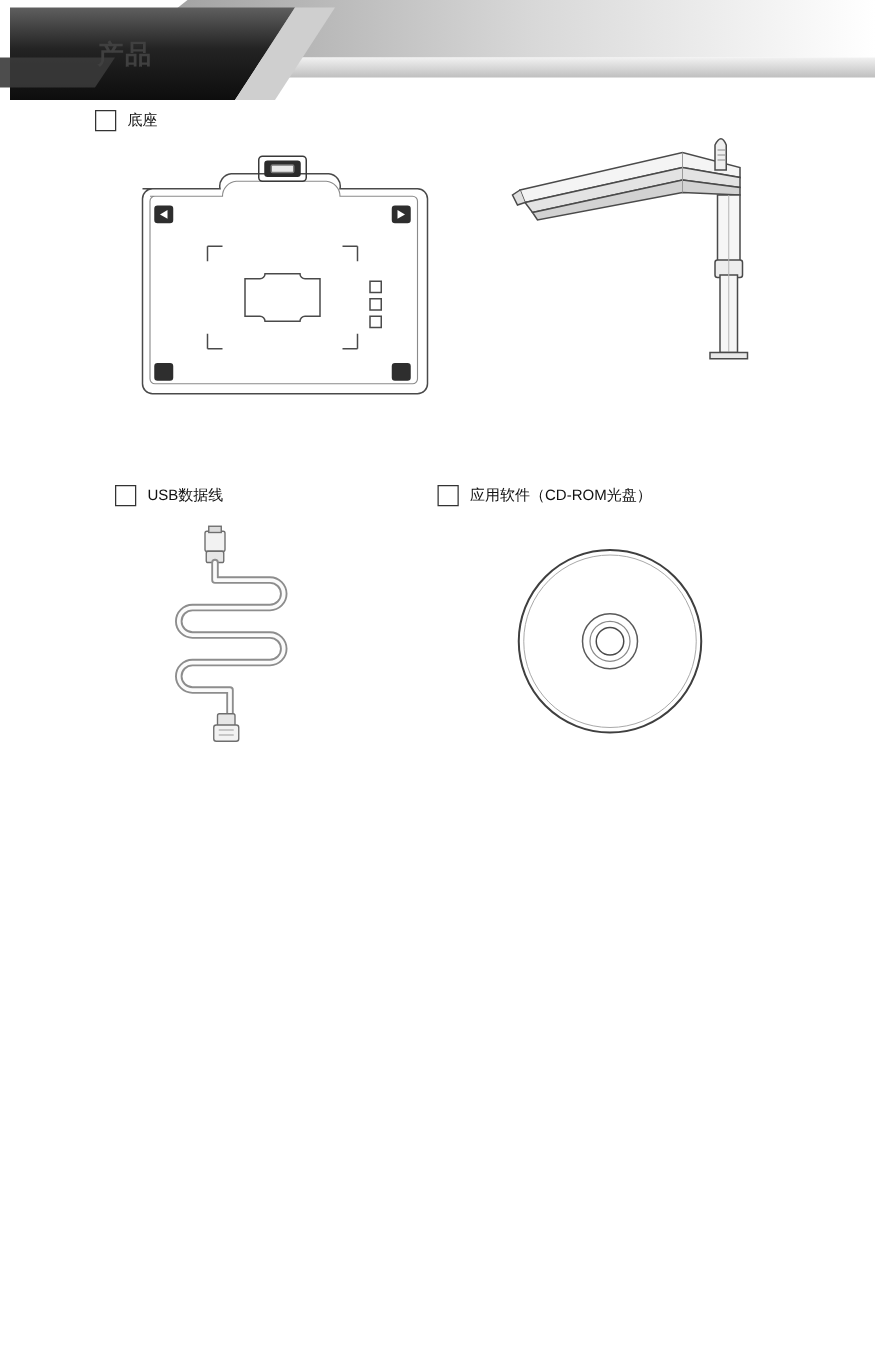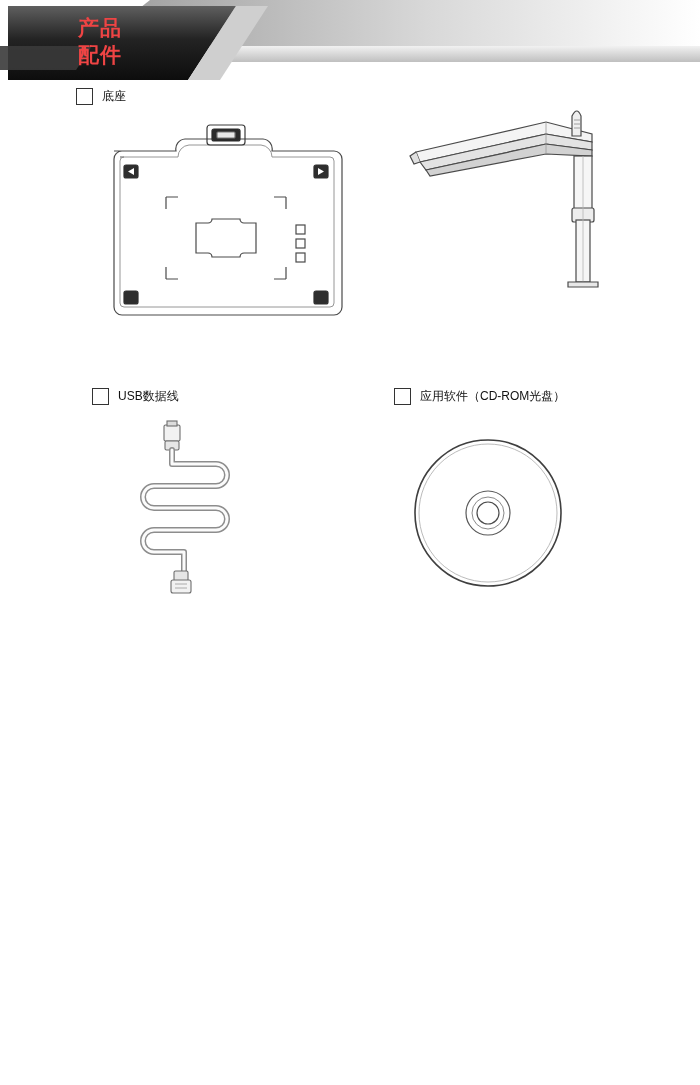--- a/index.html
+++ b/index.html
@@ -23,23 +23,23 @@
     left: 0;
     width: 700px;
     height: 88px;
   }
   .banner svg {
     display: block;
   }
   .banner-title {
     position: absolute;
     left: 78px;
-    top: 14px;
+    top: 30px;
     width: 120px;
-    color: #ef4444;
+    color: #404040;
     font-size: 21px;
     font-weight: bold;
     line-height: 27px;
     letter-spacing: 1px;
   }
   .banner-title div {
     white-space: nowrap;
   }
 
   
@@ -78,21 +78,21 @@
   }
   .art {
     position: relative;
   }
 
   
   .r1 .cell.left .label { margin-left: 76px; }
   .r1 .cell.right .label { margin-left: 30px; }
   
   .r2 .cell.left .label { margin-left: 92px; }
-  .r2 .cell.right .label { margin-left: 44px; }
+  .r2 .cell.right .label { }
   
   .r3 .cell.left .label { margin-left: 104px; }
   .r3 .cell.right .label { margin-left: 44px; }
 
   .paper {
     border: 1.2px solid #6f6f6f;
     background: #ffffff;
   }
 </style>
 </head>
@@ -120,21 +120,20 @@
     <polygon points="150,0 700,0 700,46 92,46" fill="url(#glight)"></polygon>
     <polygon points="228,46 700,46 700,62 216,62" fill="url(#gmid)" opacity="0.85"></polygon>
 
     <polygon points="8,6 236,6 188,80 8,80" fill="url(#gdark)"></polygon>
 
     <polygon points="236,6 268,6 220,80 188,80" fill="#cfcfcf"></polygon>
     <polygon points="0,46 92,46 76,70 0,70" fill="#3a3a3a" opacity="0.9"></polygon>
   </svg>
   <div class="banner-title">
     <div>产品</div>
-    <div>配件</div>
   </div>
 </div>
 
 <div class="content">
 
   <div class="row r1" style="height:300px;">
 
     <div class="cell left">
       <div class="label">
         <span class="checkbox"></span>

